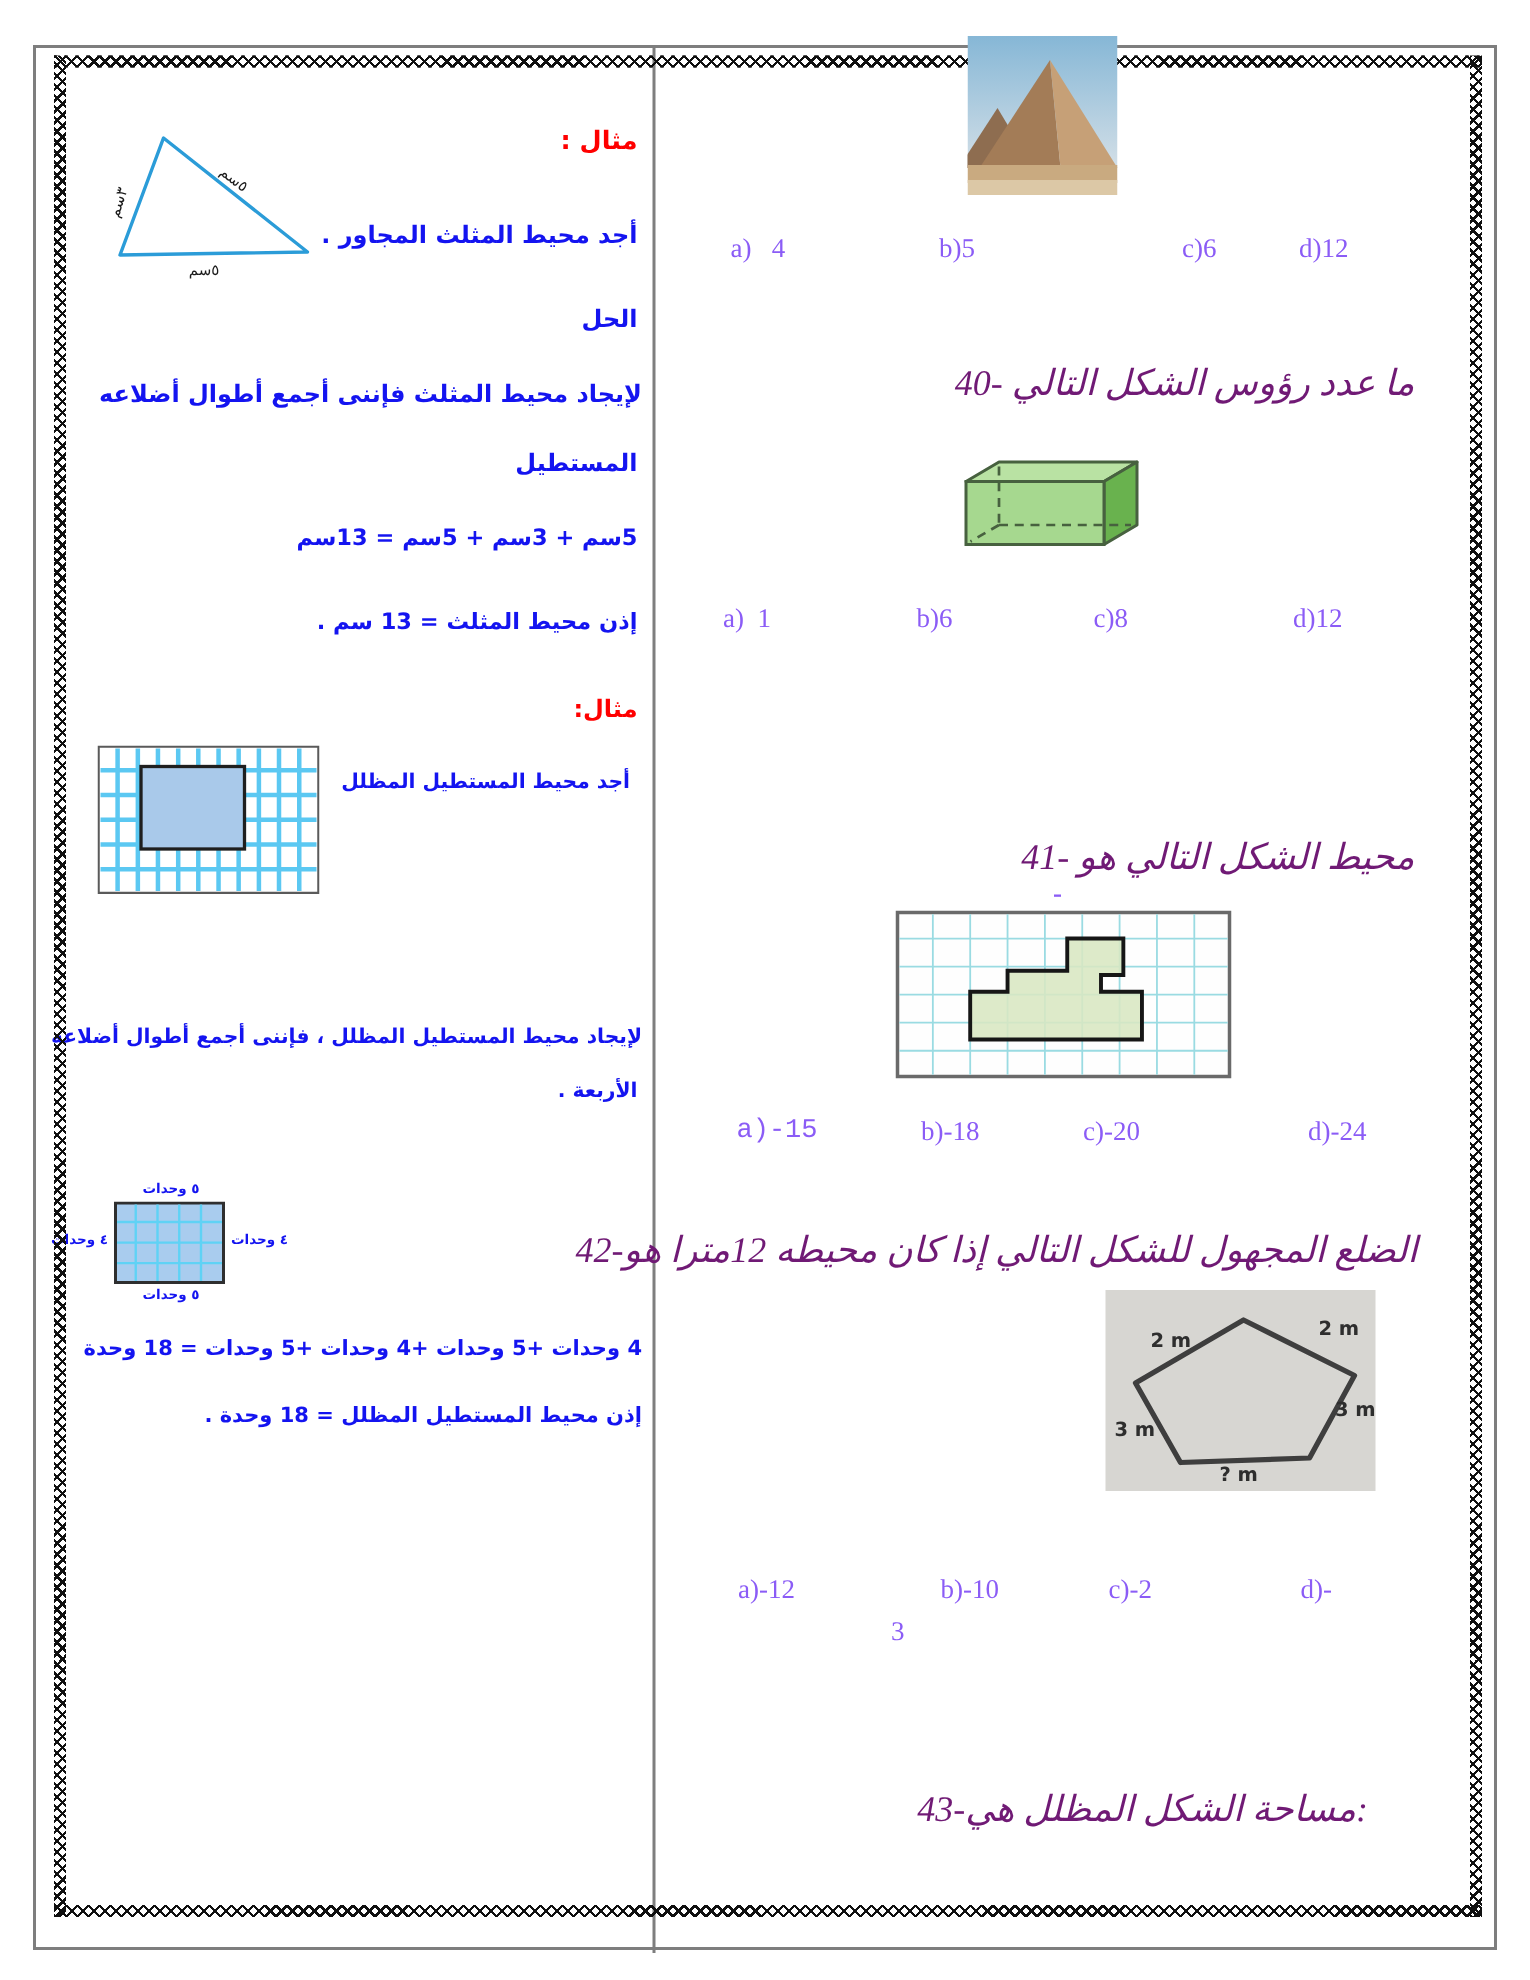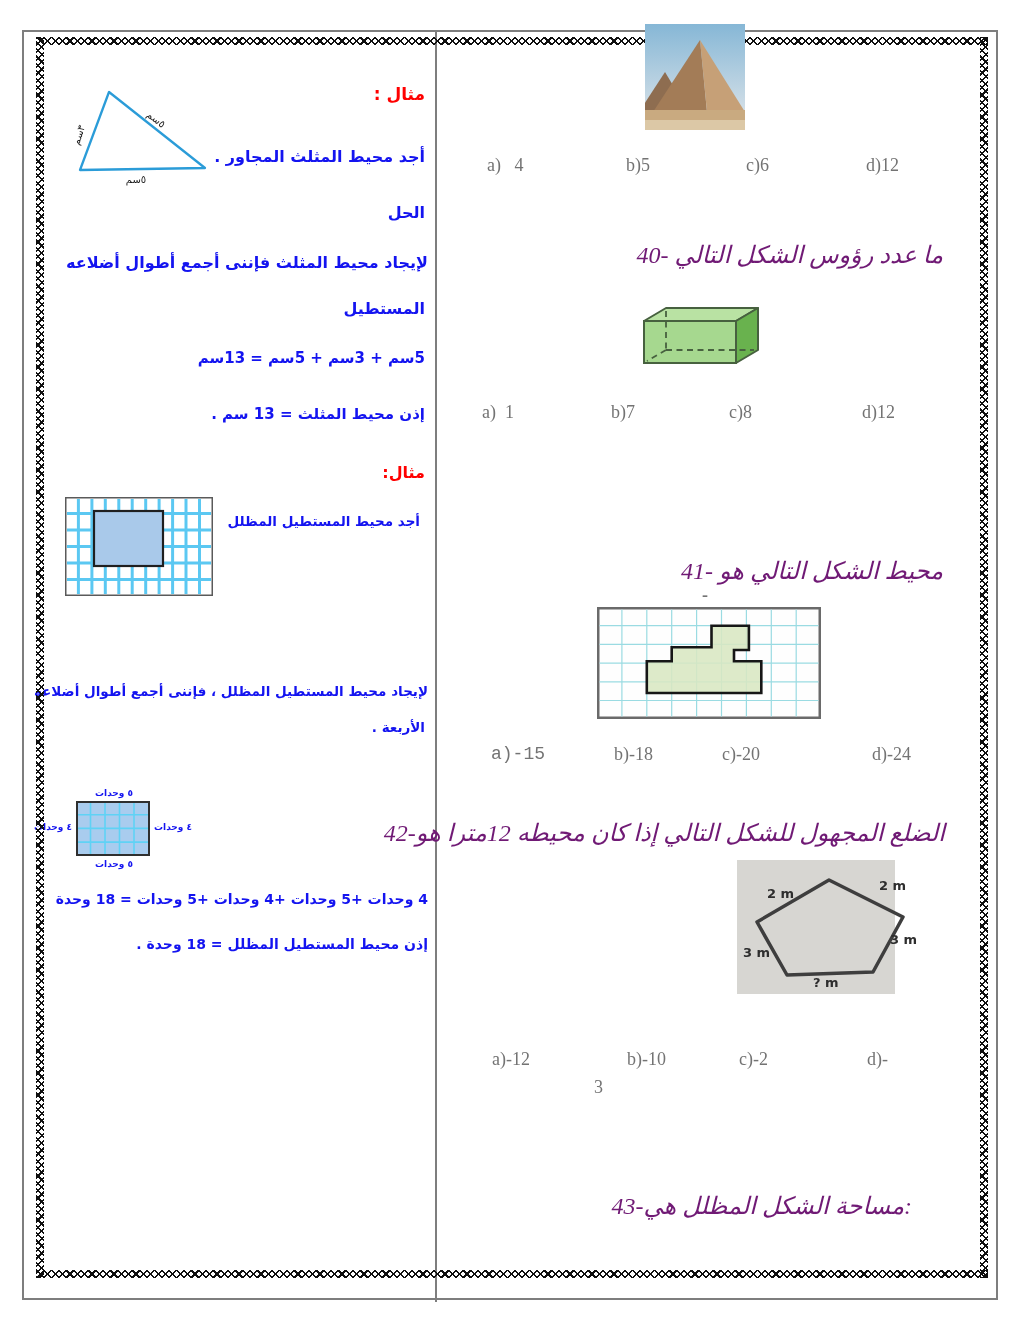--- a/index.html
+++ b/index.html
@@ -25,21 +25,21 @@
 
   
   .ar{direction:rtl;font-family:"DejaVu Sans",sans-serif;font-weight:700;color:#1414f0;white-space:nowrap;}
   .ar.red{color:#ff0000;}
   .s17{font-size:17px;} .s16{font-size:16px;} .s15{font-size:15px;text-align:center;}
   .s14{font-size:14px;} .s13{font-size:13.5px;} .s9{font-size:9px;}
 
   
   .q{direction:ltr;font-family:"Liberation Serif","DejaVu Sans",serif;font-weight:400;
      color:#701a75;font-size:24px;white-space:nowrap;font-style:italic;}
-  .opt{font-family:"Liberation Serif","DejaVu Sans",serif;color:#737373;font-size:18px;white-space:pre;}
+  .opt{font-family:"Liberation Serif","DejaVu Sans",serif;color:#8b5cf6;font-size:18px;white-space:pre;}
 
   .pent-box{background:#d7d6d2;}
   svg text{font-family:"DejaVu Sans",sans-serif;}
   .figimg{z-index:5;}
 </style>
 </head>
 <body>
 
 <div class="abs frame"></div>
 <div class="abs divider"></div>
@@ -122,34 +122,34 @@
   <rect x="0" y="0" width="100" height="88" fill="url(#sky)"></rect>
   <polygon points="20,48 44,88 -6,88" fill="#8e6d50"></polygon>
   <polygon points="55,16 8,88 62,88" fill="#a37c57"></polygon>
   <polygon points="55,16 62,88 100,88" fill="#c6a077"></polygon>
   <rect x="0" y="86" width="100" height="12" fill="#c9aa80"></rect>
   <rect x="0" y="96" width="100" height="10" fill="#dcc8a6"></rect>
 </svg>
 
 <span class="abs opt" style="left:487px;top:155px;">a)   4</span>
 <span class="abs opt" style="left:626px;top:155px;">b)5</span>
-<span class="abs opt" style="left:746px;top:155px;">c)6</span>
+<span class="abs opt" style="left:788px;top:155px;">c)6</span>
 <span class="abs opt" style="left:866px;top:155px;">d)12</span>
 
 <div class="abs q" style="right:77px;top:241px;">40- ما عدد رؤوس الشكل التالي</div>
 
 <svg class="abs" style="left:631px;top:299px;" width="132" height="95" viewBox="0 0 132 95">
   <polygon points="13,22 35,9 127,9 105,22" fill="#b9e2a3" stroke="#47613f" stroke-width="2" stroke-linejoin="round"></polygon>
   <polygon points="105,22 127,9 127,51 105,64" fill="#69b24e" stroke="#47613f" stroke-width="2" stroke-linejoin="round"></polygon>
   <rect x="13" y="22" width="92" height="42" fill="#a6d88f" stroke="#47613f" stroke-width="2"></rect>
   <path d="M35,12 L35,51 M35,51 L123,51 M35,51 L16,62" fill="none" stroke="#47613f" stroke-width="1.8" stroke-dasharray="6 4.5"></path>
 </svg>
 
 <span class="abs opt" style="left:482px;top:402px;">a)  1</span>
-<span class="abs opt" style="left:611px;top:402px;">b)7</span>
+<span class="abs opt" style="left:611px;top:402px;">b)6</span>
 <span class="abs opt" style="left:729px;top:402px;">c)8</span>
 <span class="abs opt" style="left:862px;top:402px;">d)12</span>
 
 <div class="abs q" style="right:77px;top:557px;">41- محيط الشكل التالي هو</div>
 <span class="abs opt" style="left:702px;top:585px;font-weight:700;">-</span>
 
 <svg class="abs" style="left:597px;top:607px;" width="224" height="112" viewBox="0 0 224 112">
   <rect x="1.25" y="1.25" width="221.5" height="109.5" fill="#fefefe" stroke="#6a6a6a" stroke-width="2.5"></rect>
   <g stroke="#9adbe2" stroke-width="1.2">
     <line x1="24.9" y1="2.5" x2="24.9" y2="109.5"></line>
@@ -169,21 +169,21 @@
   <polygon points="49.8,86 49.8,54.2 74.7,54.2 74.7,40.2 114.5,40.2 114.5,18.7 151.9,18.7 151.9,43 137,43 137,54.2 164.3,54.2 164.3,86" fill="#d8e7c2" fill-opacity="0.88" stroke="#161616" stroke-width="2.6"></polygon>
 </svg>
 
 <span class="abs opt" style="left:491px;top:744px;font-family:Liberation Mono, monospace;">a)-15</span>
 <span class="abs opt" style="left:614px;top:744px;">b)-18</span>
 <span class="abs opt" style="left:722px;top:744px;">c)-20</span>
 <span class="abs opt" style="left:872px;top:744px;">d)-24</span>
 
 <div class="abs q" style="right:75px;top:819px;">42-الضلع المجهول للشكل التالي إذا كان محيطه 12مترا هو</div>
 
-<div class="abs pent-box" style="left:737px;top:860px;width:158px;height:134px;">
+<div class="abs pent-box" style="left:737px;top:860px;width:180px;height:134px;">
   <svg width="181" height="134" viewBox="0 0 181 134">
     <polygon points="92,20 166,57 136,112 50,115 20,62" fill="none" stroke="#3e3e3e" stroke-width="3.5" stroke-linejoin="round"></polygon>
     <g font-size="13" font-weight="700" fill="#2e2e2e" font-family="Liberation Sans, DejaVu Sans, sans-serif">
       <text x="30" y="38">2 m</text>
       <text x="142" y="30">2 m</text>
       <text x="153" y="84">3 m</text>
       <text x="6" y="97">3 m</text>
       <text x="76" y="127">? m</text>
     </g>
   </svg>

